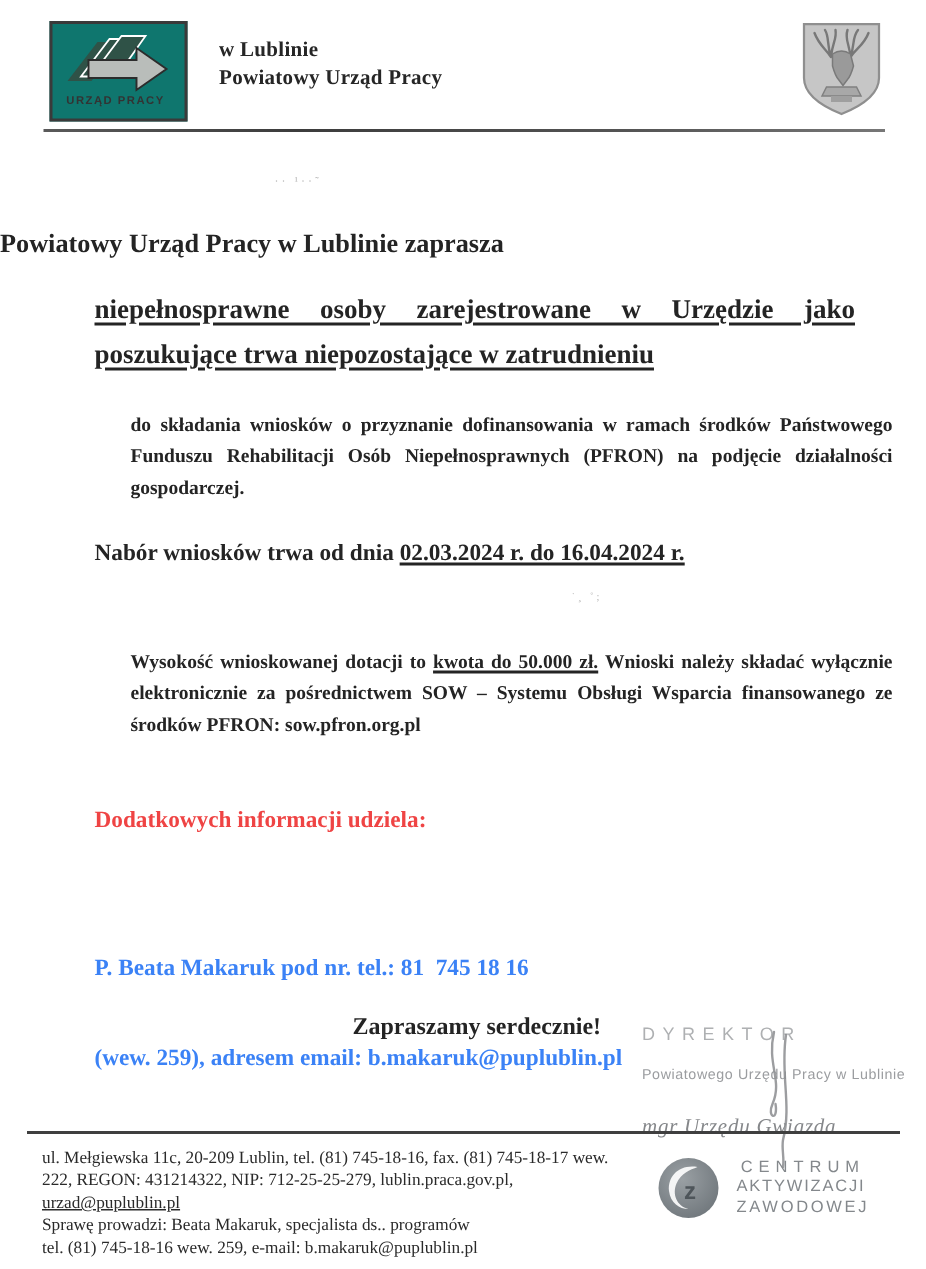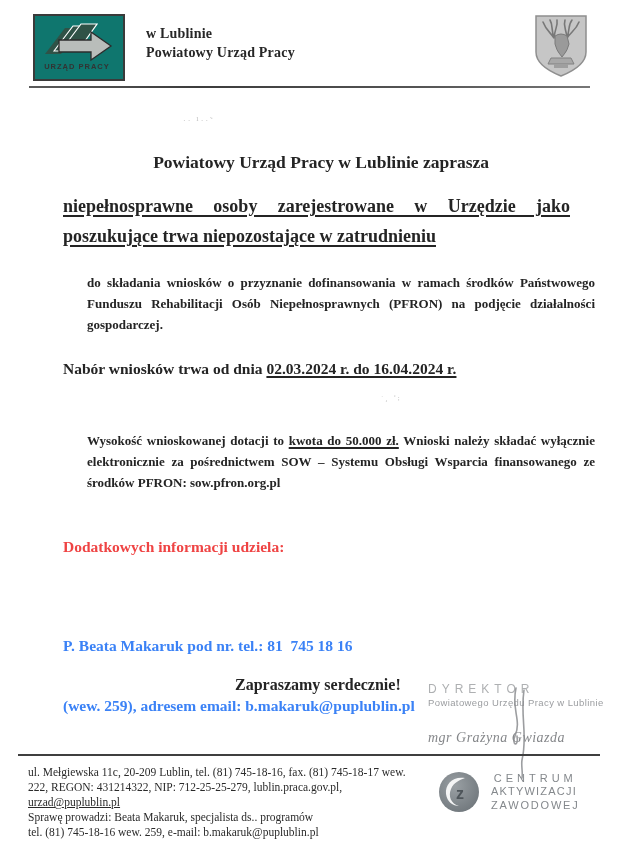--- a/index.html
+++ b/index.html
@@ -26,21 +26,21 @@
     position:absolute;left:29px;top:86px;width:561px;height:2px;
     background:linear-gradient(90deg,#5a5a5a,#3c3c3c 30%,#555 70%,#777);
   }
   
   .smudge{position:absolute;color:#b9b9b9;font-size:8px;filter:blur(.4px);letter-spacing:2px;}
   .smudge-1{left:183px;top:116px;}
   .smudge-2{left:381px;top:394px;font-size:7px;}
   
   .doc-title{
     position:absolute;left:0;top:152px;width:489px;
-    text-align:right;font-weight:bold;font-size:17.5px;color:#242424;
+    text-align:left;font-weight:bold;font-size:17.5px;color:#242424;
   }
   .audience{
     position:absolute;left:63px;top:191px;width:507px;
     font-weight:bold;font-size:18px;line-height:30px;color:#242424;
   }
   .audience .l1{
     text-align:justify;text-align-last:justify;
   }
   .audience span{text-decoration:underline;text-decoration-thickness:2px;text-underline-offset:3px;}
   .para{
@@ -70,21 +70,21 @@
     font-weight:bold;font-size:16px;color:#242424;
   }
   
   .stamp{
     position:absolute;left:428px;top:682px;width:182px;
     text-align:left;color:#a4a6a8;
     font-family:"Liberation Sans", sans-serif;
     filter:blur(.25px);
   }
   .stamp .role{font-size:12px;letter-spacing:5px;color:#aeb0b2;}
-  .stamp .org{font-size:9.5px;letter-spacing:.4px;color:#9b9da0;margin-top:1px;}
+  .stamp .org{font-size:9.5px;letter-spacing:.4px;color:#9b9da0;margin-top:15px;}
   .stamp .name{
     font-family:"Liberation Serif", serif;font-style:italic;
     font-size:14px;color:#85878a;margin-top:22px;letter-spacing:.5px;
   }
   .signature-svg{position:absolute;left:478px;top:678px;pointer-events:none;}
   
   .footer-rule{
     position:absolute;left:18px;top:754px;width:582px;height:2px;background:#3f3f3f;
   }
   .footer-text{
@@ -161,21 +161,21 @@
   <div class="contact">
     <div>P. Beata Makaruk pod nr. tel.: 81  745 18 16</div>
     <div>(wew. 259), adresem email: b.makaruk@puplublin.pl</div>
   </div>
 
   <div class="closing">Zapraszamy serdecznie!</div>
 
   <div class="stamp">
     <div class="role">DYREKTOR</div>
     <div class="org">Powiatowego Urzędu Pracy w Lublinie</div>
-    <div class="name">mgr Grażyna Gwiazda</div>
+    <div class="name">mgr Urzędu Gwiazda</div>
   </div>
 
   <svg class="signature-svg" width="90" height="105" viewBox="0 0 90 105">
     <g stroke="#8b8d90" stroke-width="1.6" fill="none" stroke-linecap="round" opacity="0.85">
       <path d="M38,10 C33,32 44,42 37,58 C33,67 41,70 39,58"></path>
       <path d="M46,12 C42,38 50,58 44,82 C43,88 45,94 44,100"></path>
     </g>
   </svg>
 
   <div class="footer-rule"></div>

